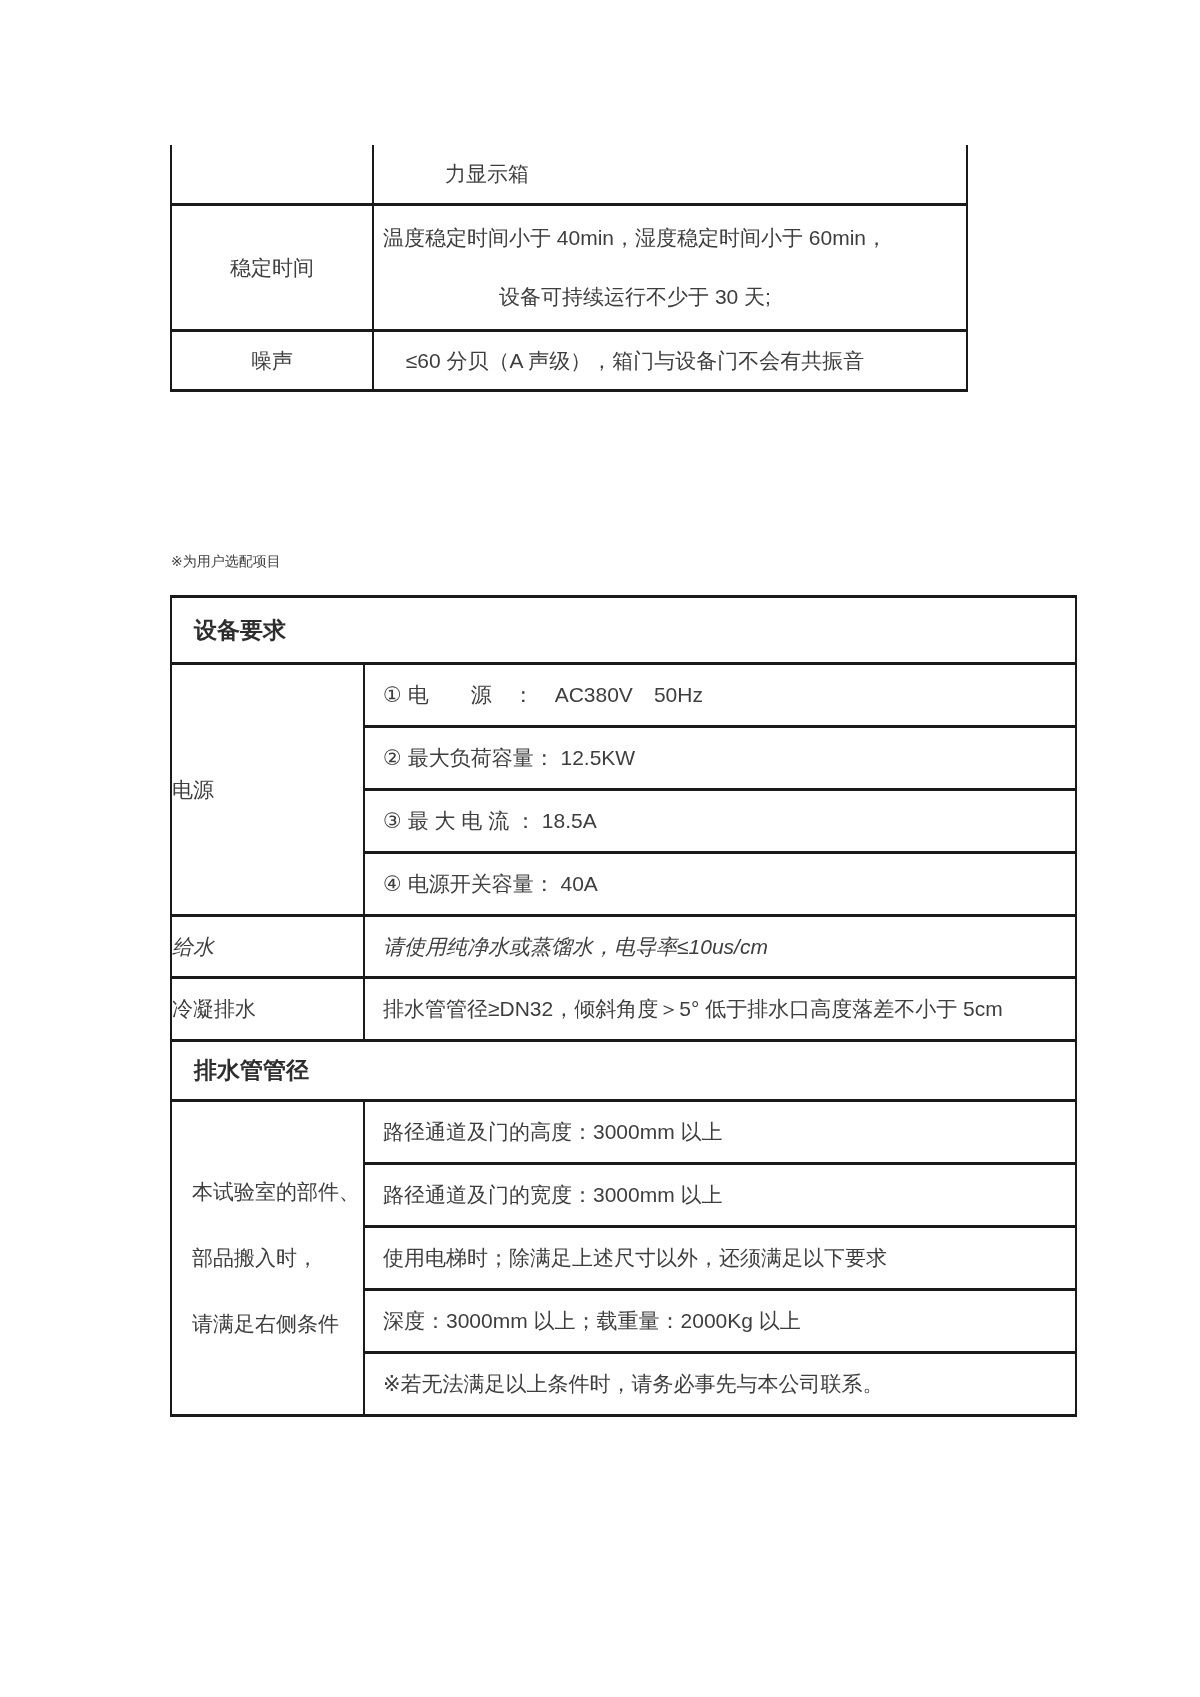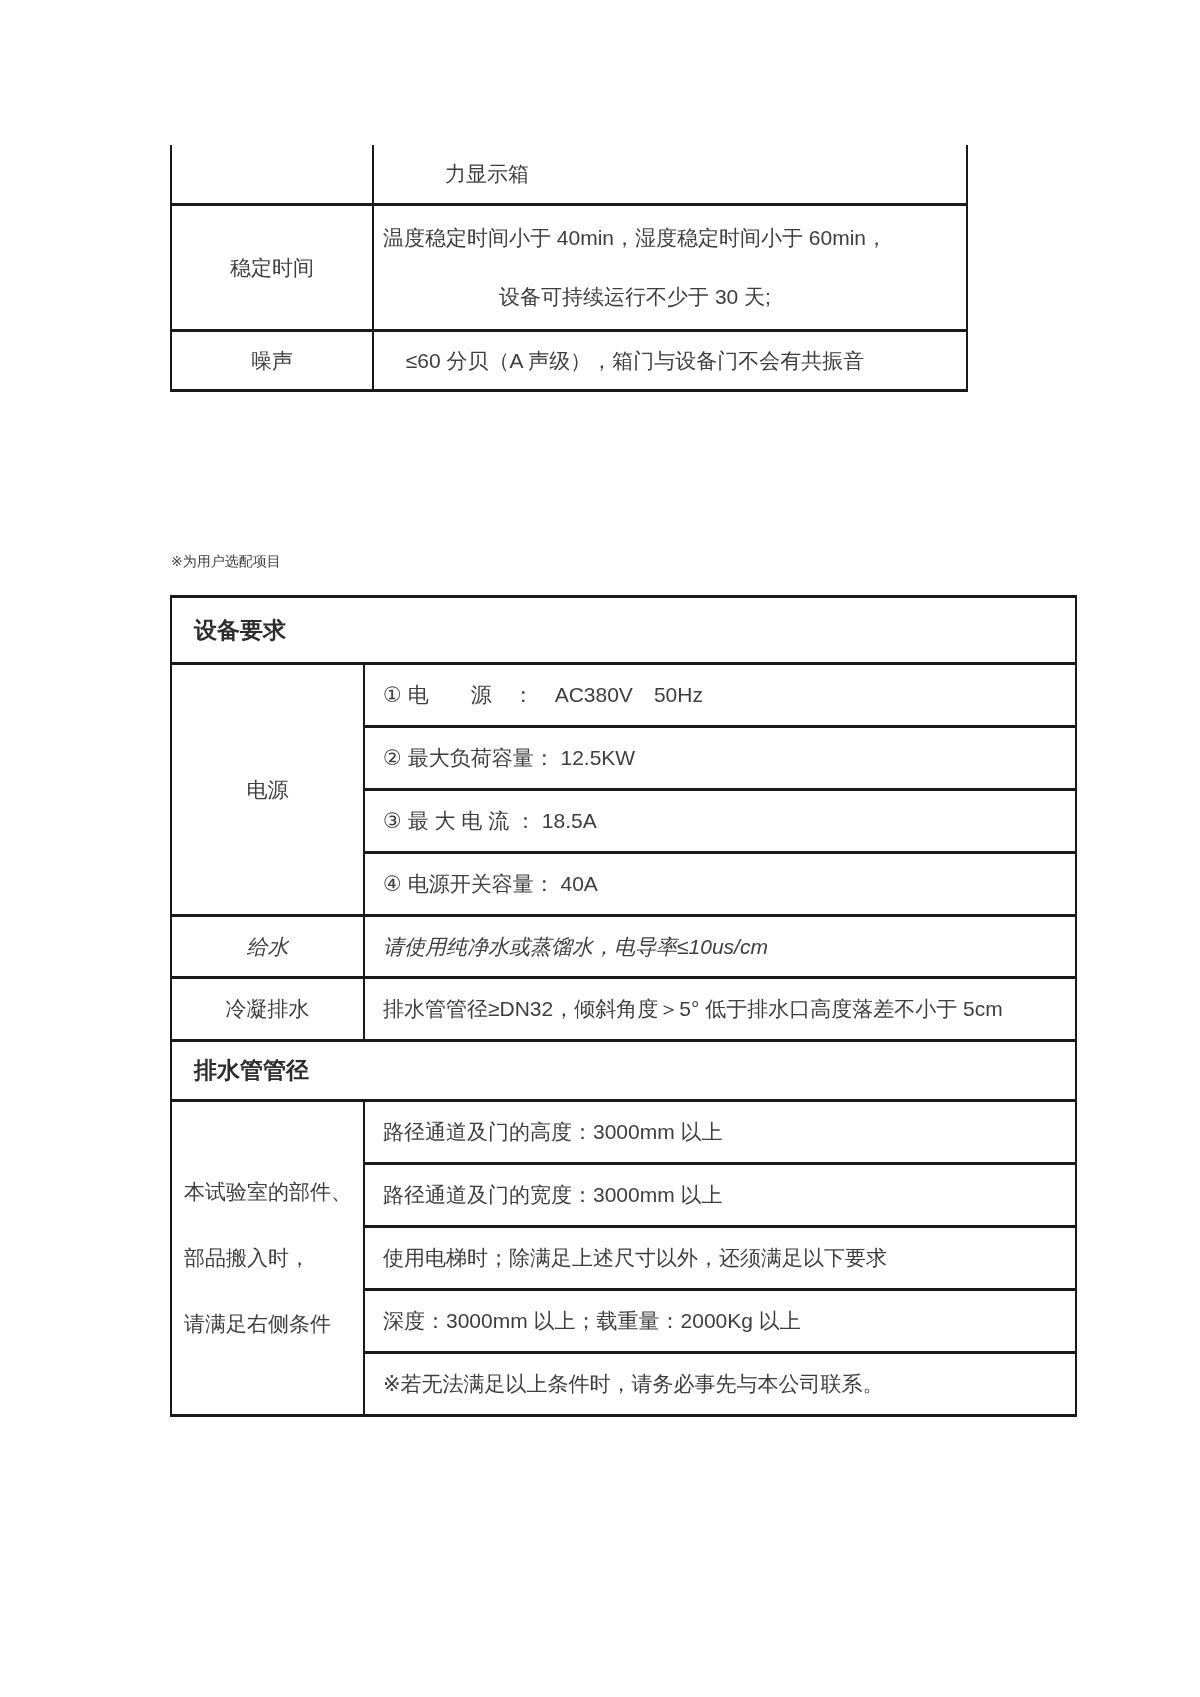--- a/index.html
+++ b/index.html
@@ -54,27 +54,27 @@
   .t1 .rC td { height:61px; }
   .t1 .rD td { height:57px; }
   .stack2 { display:flex; flex-direction:column; justify-content:center; gap:31px; }
 
   .note { position:absolute; left:171px; top:553px; font-size:14px; color:#3e3e3e; z-index:1; }
 
   .t2 { left:170px; top:595px; width:907px; }
   .t2 .hdr td { text-align:left; padding-left:22px; font-weight:bold; font-size:23px; color:#2d2d2d; }
   .t2 .hdr1 td { height:64px; }
   .t2 .hdr2 td { height:57px; }
-  .t2 .lbl { text-align:center; }
+  .t2 .lbl { text-align:left; }
   .t2 .item { text-align:left; padding-left:18px; }
   .t2 .rp td { height:60px; }
   .t2 .rw td { height:59px;font-style:italic; }
   .t2 .rc td { height:60px; }
   .t2 .rm td { height:60px; }
-  .t2 .lbl-multi { text-align:left; padding-left:12px; }
+  .t2 .lbl-multi { text-align:left; padding-left:20px; }
   .stack3 div { line-height:66px; }
 </style>
 </head>
 <body>
 
 <div class="page">
 
 
   <table class="t1">
     <colgroup>

